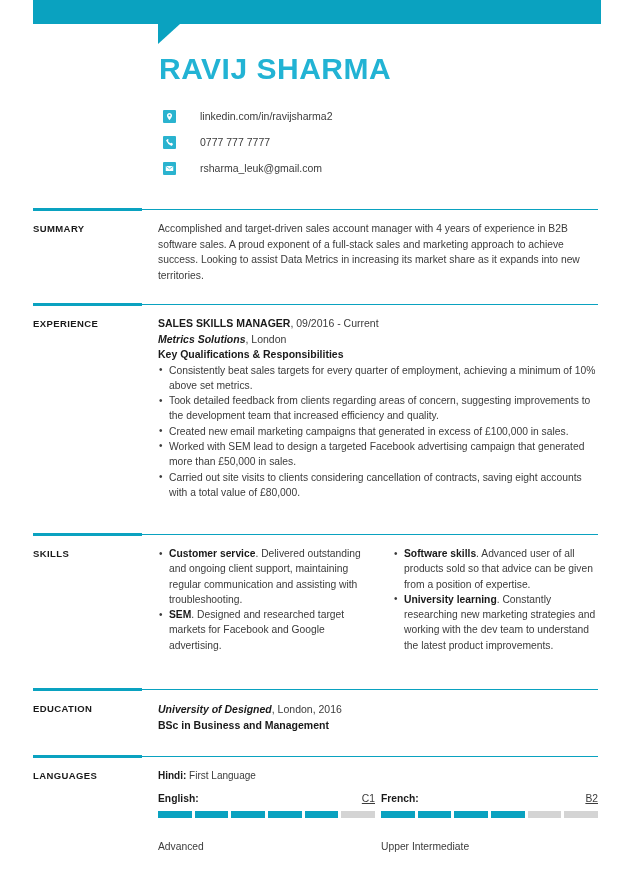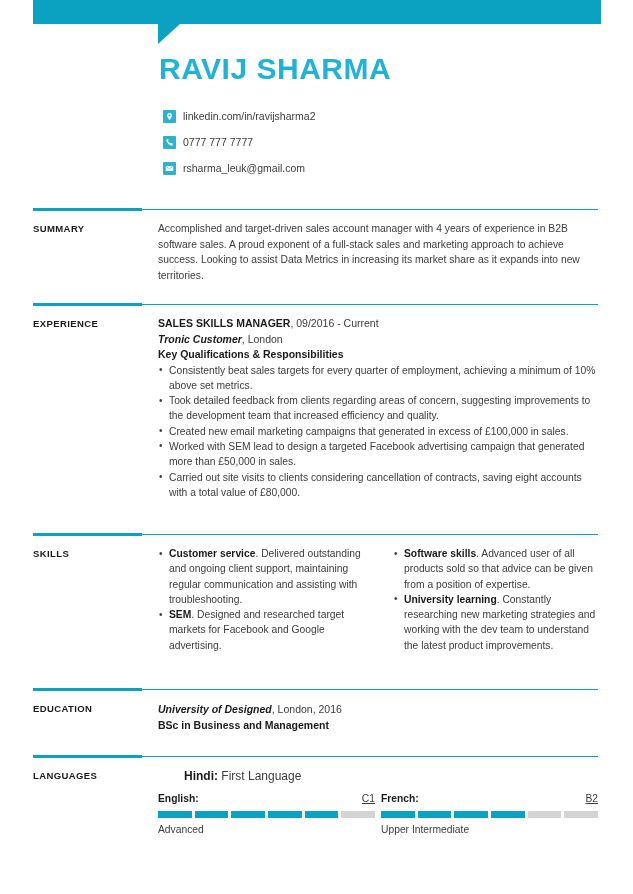--- a/index.html
+++ b/index.html
@@ -55,21 +55,21 @@
     position: absolute;
     left: 163px;
     top: 110px;
     display: flex;
     flex-direction: column;
     gap: 13px;
   }
   .contact-row {
     display: flex;
     align-items: center;
-    gap: 7px;
+    gap: 24px;
   }
   .contact-icon {
     width: 13px;
     height: 13px;
     background: #2ab3cf;
     display: flex;
     align-items: center;
     justify-content: center;
     flex: 0 0 auto;
     border-radius: 1px;
@@ -178,21 +178,21 @@
     gap: 30px;
   }
   .skills-col { flex: 1 1 0; min-width: 0; }
 
   
   .edu-line1 { font-size: 10.5px; color: #3b3b3b; line-height: 16px; }
   .edu-line1 em { font-style: italic; font-weight: bold; color: #1a1a1a; }
   .edu-line2 { font-size: 10.5px; font-weight: bold; color: #1a1a1a; line-height: 16px; }
 
   
-  .lang-first { font-size: 12px; color: #3b3b3b; line-height: 16px; margin-bottom: 7px; margin-left: 26px; }
+  .lang-first { font-size: 10px; color: #3b3b3b; line-height: 16px; margin-bottom: 7px; }
   .lang-first b { font-weight: bold; color: #1a1a1a; }
 
   .lang-cols { display: flex; gap: 6px; }
   .lang-col { flex: 1 1 0; min-width: 0; }
   .lang-head {
     display: flex;
     justify-content: space-between;
     align-items: baseline;
     font-size: 10.3px;
     margin-bottom: 4px;
@@ -202,21 +202,21 @@
   .lang-bar {
     display: flex;
     gap: 3px;
     height: 7px;
   }
   .seg { flex: 1 1 0; height: 7px; background: #d4d4d4; }
   .seg.on { background: #0aa2c0; }
   .lang-desc {
     font-size: 10.3px;
     color: #3b3b3b;
-    margin-top: 5px;
+    margin-top: 22px;
     line-height: 14px;
   }
 </style>
 </head>
 <body>
 
 <div class="page">
 
   <div class="banner"></div>
   <div class="banner-notch"></div>
@@ -265,21 +265,21 @@
     </div>
   </div>
 
   <div class="section" style="top:303px;">
     <div class="rule"></div>
     <div class="section-body">
       <div class="section-label">EXPERIENCE</div>
       <div class="section-content">
         <div>
           <div class="job-title"><strong>SALES SKILLS MANAGER</strong><span>, 09/2016 - Current</span></div>
-          <div class="job-company"><em>Tronic Customer</em><span>, London</span></div>
+          <div class="job-company"><em>Metrics Solutions</em><span>, London</span></div>
           <div class="job-subhead">Key Qualifications &amp; Responsibilities</div>
           <ul class="bullets">
             <li>Consistently beat sales targets for every quarter of employment, achieving a minimum of 10% above set metrics.</li>
             <li>Took detailed feedback from clients regarding areas of concern, suggesting improvements to the development team that increased efficiency and quality.</li>
             <li>Created new email marketing campaigns that generated in excess of £100,000 in sales.</li>
             <li>Worked with SEM lead to design a targeted Facebook advertising campaign that generated more than £50,000 in sales.</li>
             <li>Carried out site visits to clients considering cancellation of contracts, saving eight accounts with a total value of £80,000.</li>
           </ul>
         </div>
       </div>

